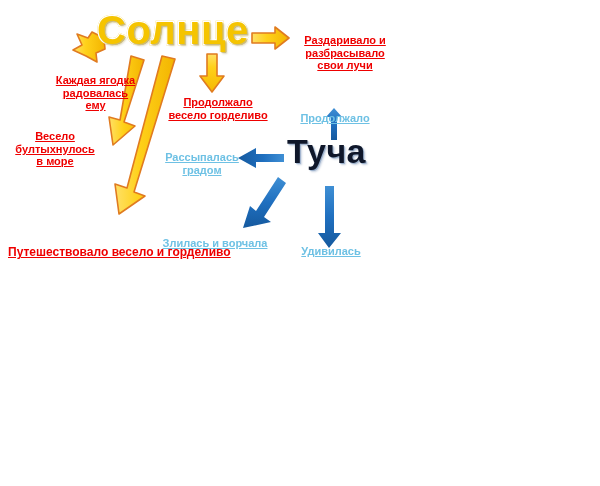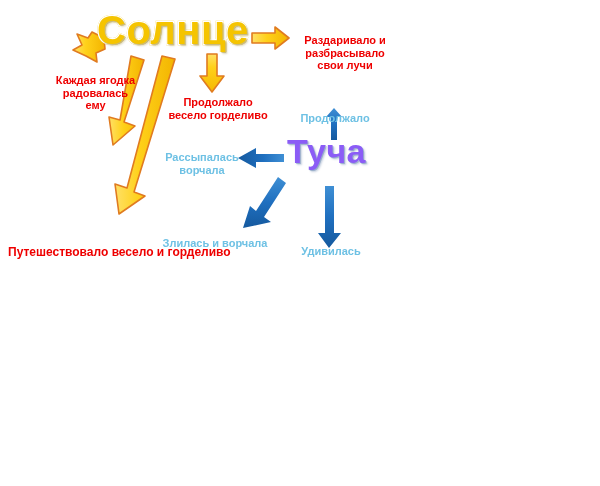--- a/index.html
+++ b/index.html
@@ -12,20 +12,21 @@
     width: 560px;
     height: 486px;
     background: #ffffff;
     overflow: hidden;
     font-family: "Liberation Sans", sans-serif;
   }
   .node {
     position: absolute;
     white-space: pre-line;
     line-height: 1.12;
+    text-decoration: underline;
   }
 
   
   .red-text {
     color: #ee0000;
     font-weight: bold;
     font-size: 11px;
     text-align: center;
   }
   .red-text.wide { font-size: 12px; text-align: center; white-space: nowrap; }
@@ -56,21 +57,21 @@
       1px 1px 0 rgba(160,130,0,0.35),
       2px 2px 2px rgba(120,100,0,0.25);
   }
   .wordart-sun .inner {
     background: linear-gradient(180deg, #fbd307 0%, #f6c400 45%, #e2a600 100%);
     -webkit-background-clip: text;
     background-clip: text;
   }
   .wordart-cloud {
     font-size: 34px;
-    color: #8b5cf6;
+    color: #0f172a;
     -webkit-text-stroke: 2.5px #ffffff;
     paint-order: stroke fill;
     text-shadow:
       1px 1px 0 rgba(40,90,150,0.3),
       2px 2px 2px rgba(30,70,130,0.25);
   }
 
   
   #arrows {
     position: absolute;
@@ -160,37 +161,42 @@
 разбрасывало
 свои лучи</span>
   </div>
 
   <div class="node red-text" style="left:0px; top:62px; width:105px;padding-left:43px;">
     <span>Каждая ягодка
 радовалась
 ему</span>
   </div>
 
+  <div class="node red-text" style="left:5px; top:118px; width:100px;">
+    <span>Весело
+бултыхнулось
+в море</span>
+  </div>
 
   <div class="node red-text" style="left:163px; top:84px; width:110px;">
     <span>Продолжало
 весело горделиво</span>
   </div>
 
   <div class="node red-text wide" style="left:8px; top:246px;">
     <span>Путешествовало весело и горделиво</span>
   </div>
 
   <div class="node blue-text" style="left:290px; top:100px; width:90px;">
     <span>Продолжало</span>
   </div>
 
   <div class="node blue-text" style="left:147px; top:139px; width:110px;">
     <span>Рассыпалась
-ворчала</span>
+градом</span>
   </div>
 
   <div class="node blue-text" style="left:145px; top:225px; width:140px;">
     <span>Злилась и ворчала</span>
   </div>
 
   <div class="node blue-text" style="left:286px; top:233px; width:90px;">
     <span>Удивилась</span>
   </div>
 

